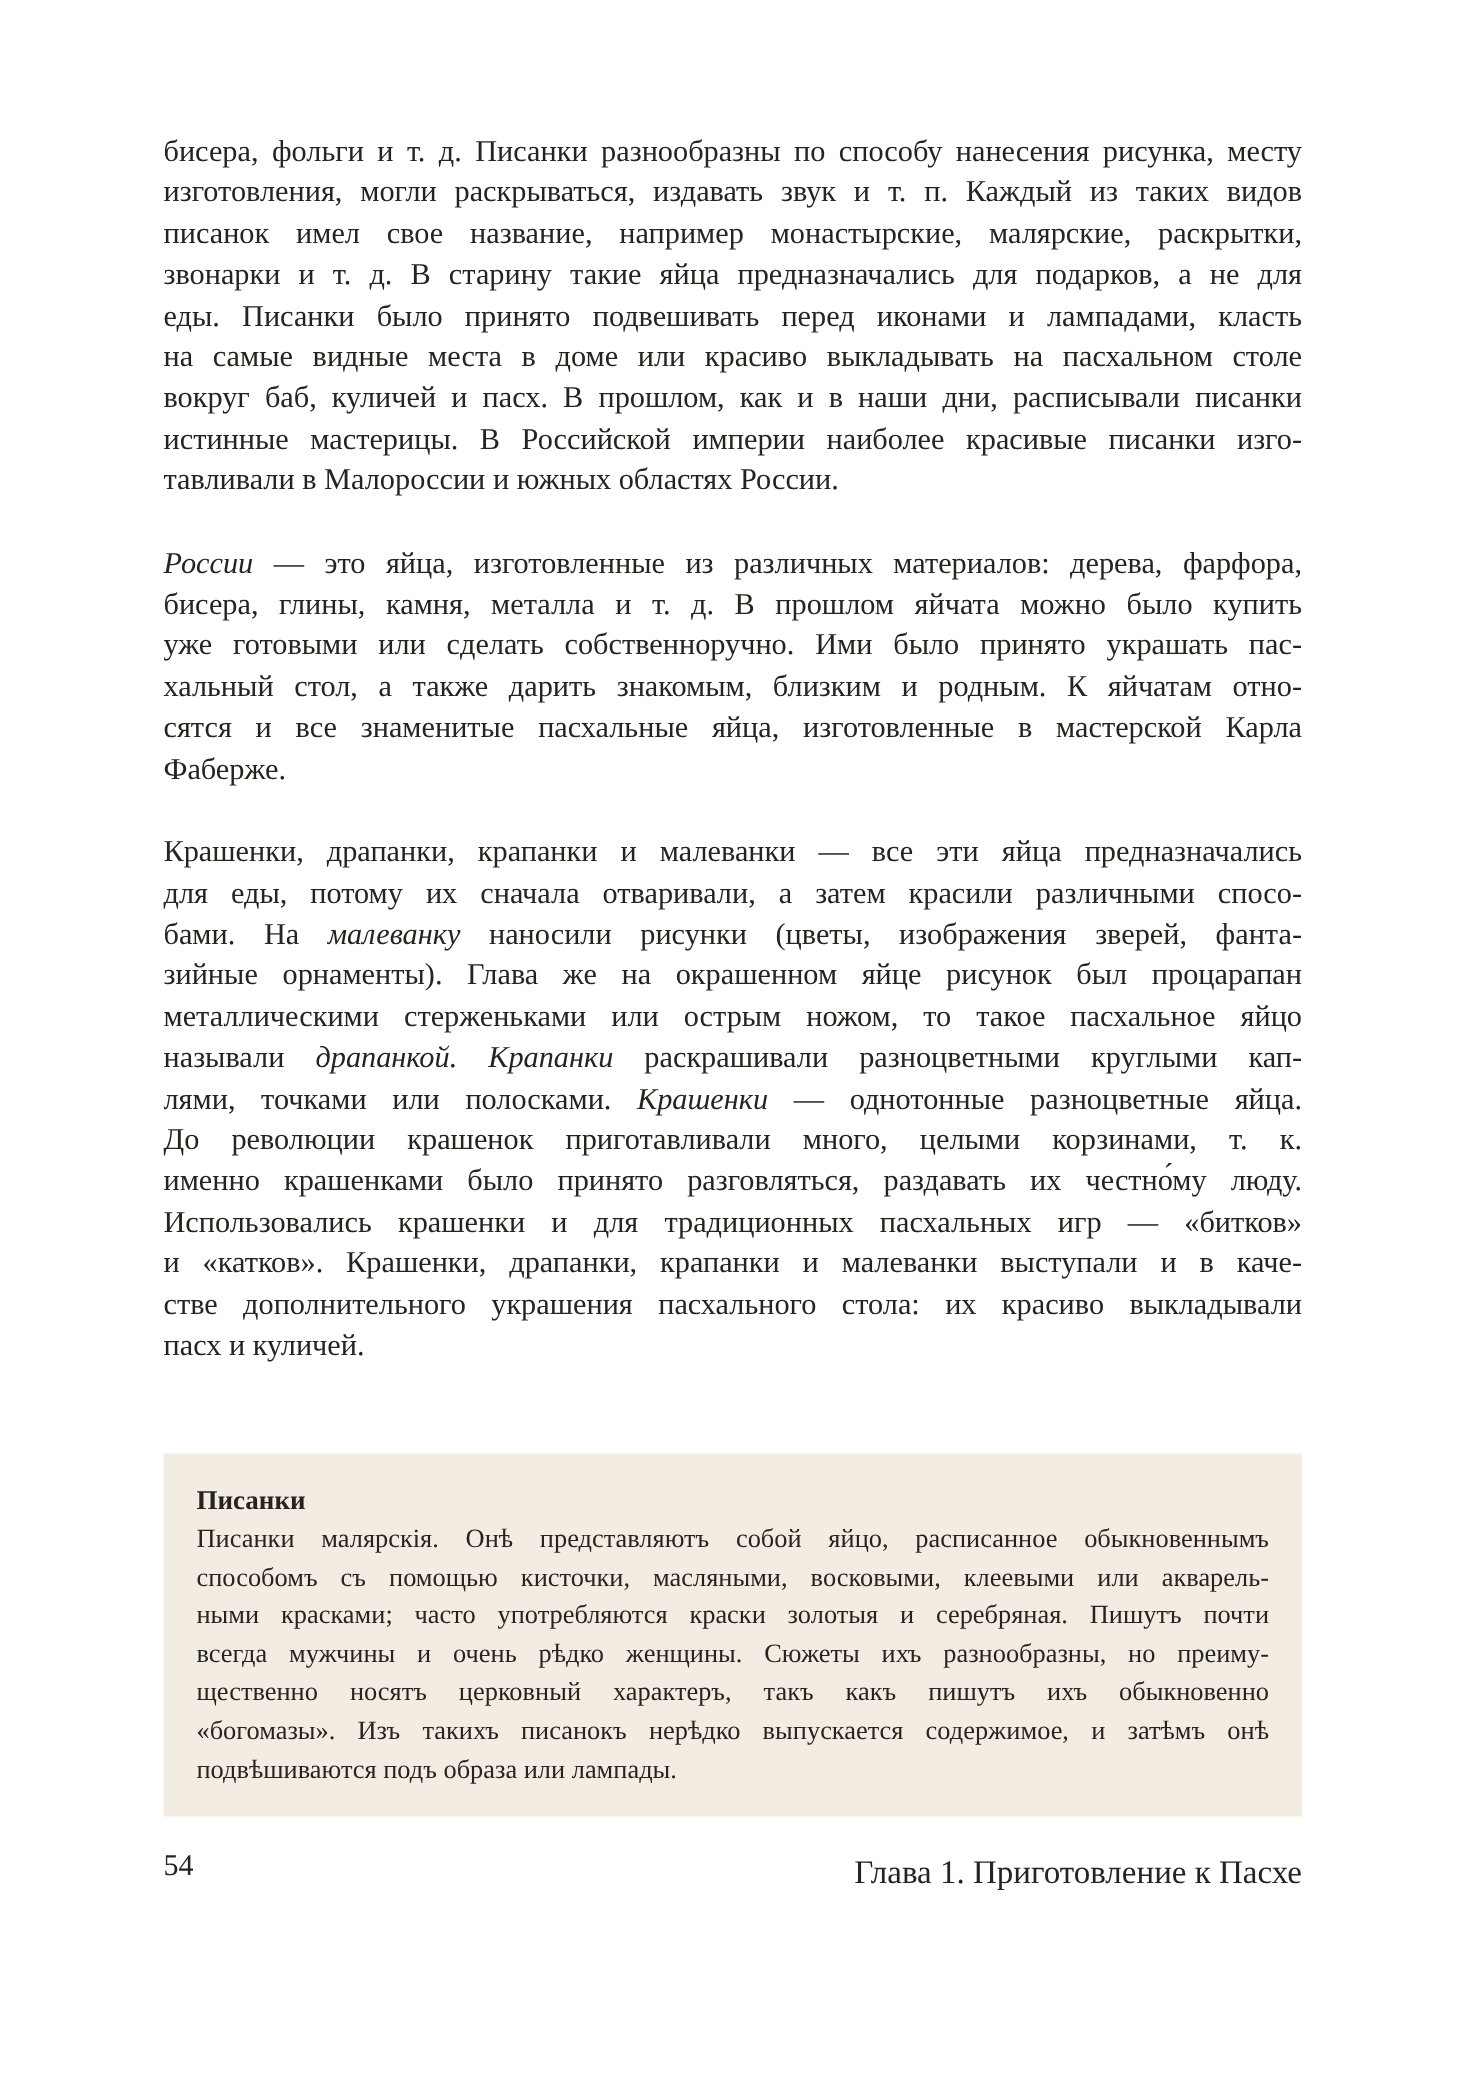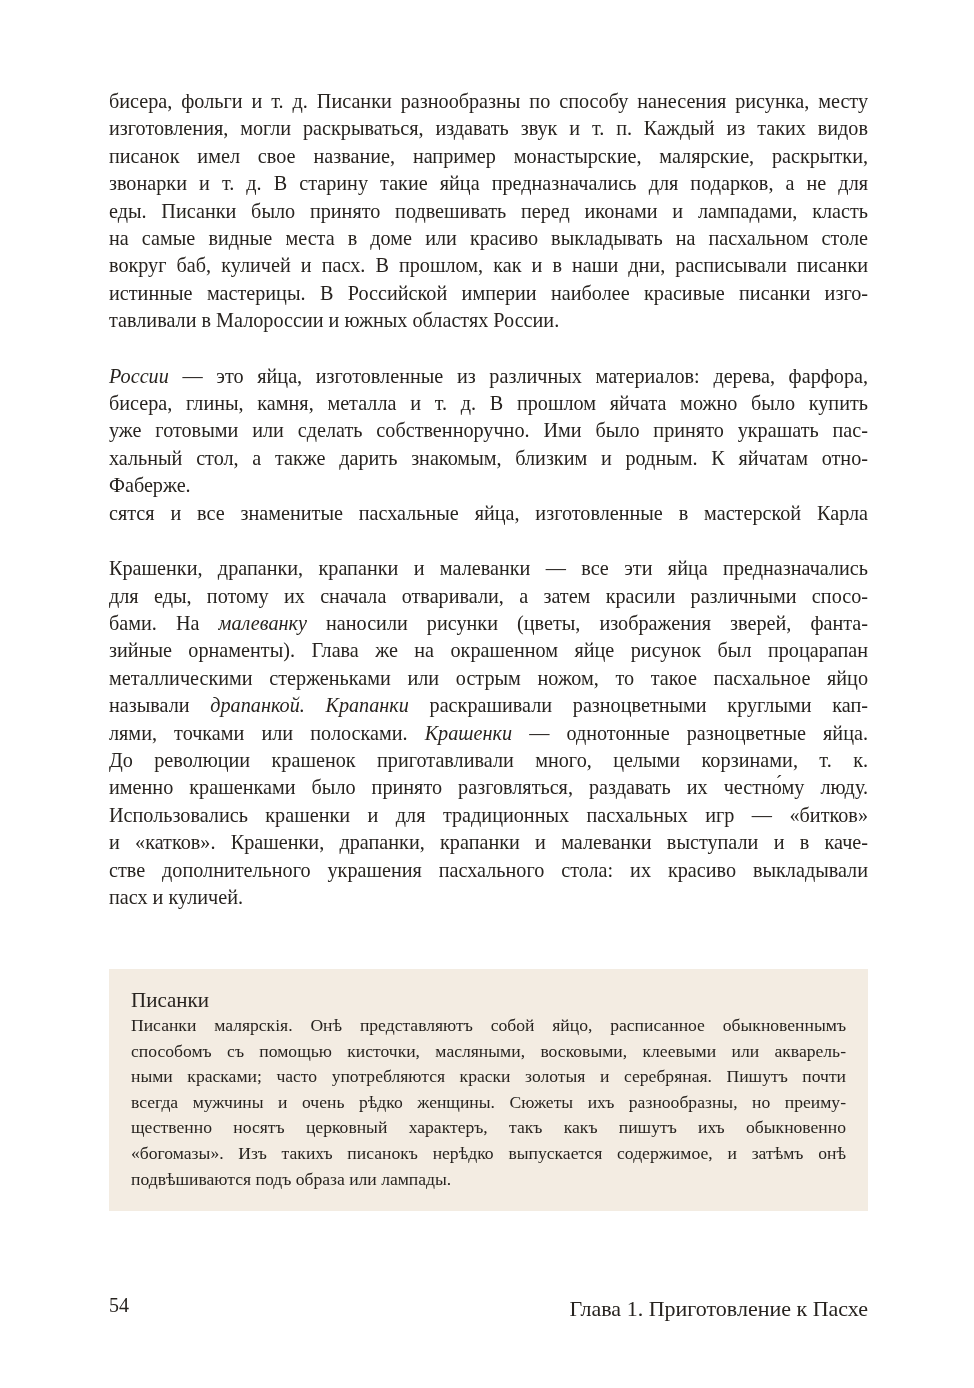--- a/index.html
+++ b/index.html
@@ -21,26 +21,26 @@
   .gap { height: 28px; }
   em { font-style: italic; }
   .sidebar {
     position: absolute; left: 109px; top: 969px; width: 759px; height: 242px;
     background: #f3ece2;
     box-sizing: border-box;
     padding: 18px 22px 0 22px;
     font-family: "Liberation Serif", "DejaVu Serif", serif;
     color: #27231f;
   }
-  .sidebar-title { font-weight: normal; font-size: 21px; line-height: 26px; margin: 0; }
+  .sidebar-title { font-weight: bold; font-size: 18px; line-height: 26px; margin: 0; }
   .sidebar-text { font-size: 17.6px; line-height: 25.6px; margin: 0; }
   .sidebar-text .line { display:block; text-align: justify; text-align-last: justify; white-space: nowrap; }
   .sidebar-text .line.last { text-align-last: left; }
   .footer {
-    position: absolute; left: 109px; top: 1294px; width: 759px; height: 30px;
+    position: absolute; left: 109px; top: 1233px; width: 759px; height: 30px;
     font-family: "Liberation Serif", "DejaVu Serif", serif;
     color: #27231f;
     text-align: center;
   }
   .page-number { position: absolute; left: 0; top: 0; font-size: 20px; }
   .running-head { position: absolute; right: 0; top: 2px; font-size: 22px; }
 </style>
 </head>
 <body>
 
@@ -55,22 +55,22 @@
       <span class="line">вокруг баб, куличей и пасх. В прошлом, как и в наши дни, расписывали писанки</span>
       <span class="line">истинные мастерицы. В Российской империи наиболее красивые писанки изго-</span>
       <span class="line last">тавливали в Малороссии и южных областях России.</span>
     </p>
   <div class="gap"></div>
   <p class="para" id="p1">
       <span class="line"><em>России</em><span> — это яйца, изготовленные из различных материалов: дерева, фарфора,</span></span>
       <span class="line">бисера, глины, камня, металла и т. д. В прошлом яйчата можно было купить</span>
       <span class="line">уже готовыми или сделать собственноручно. Ими было принято украшать пас-</span>
       <span class="line">хальный стол, а также дарить знакомым, близким и родным. К яйчатам отно-</span>
+      <span class="line">сятся и все знаменитые пасхальные яйца, изготовленные в мастерской Карла</span>
       <span class="line last">Фаберже.</span>
-      <span class="line">сятся и все знаменитые пасхальные яйца, изготовленные в мастерской Карла</span>
     </p>
   <div class="gap"></div>
   <p class="para" id="p2">
       <span class="line">Крашенки, драпанки, крапанки и малеванки — все эти яйца предназначались</span>
       <span class="line">для еды, потому их сначала отваривали, а затем красили различными спосо-</span>
       <span class="line"><span>бами. На </span><em>малеванку</em><span> наносили рисунки (цветы, изображения зверей, фанта-</span></span>
       <span class="line">зийные орнаменты). Глава же на окрашенном яйце рисунок был процарапан</span>
       <span class="line">металлическими стерженьками или острым ножом, то такое пасхальное яйцо</span>
       <span class="line"><span>называли </span><em>драпанкой. Крапанки</em><span> раскрашивали разноцветными круглыми кап-</span></span>
       <span class="line"><span>лями, точками или полосками. </span><em>Крашенки</em><span> — однотонные разноцветные яйца.</span></span>

